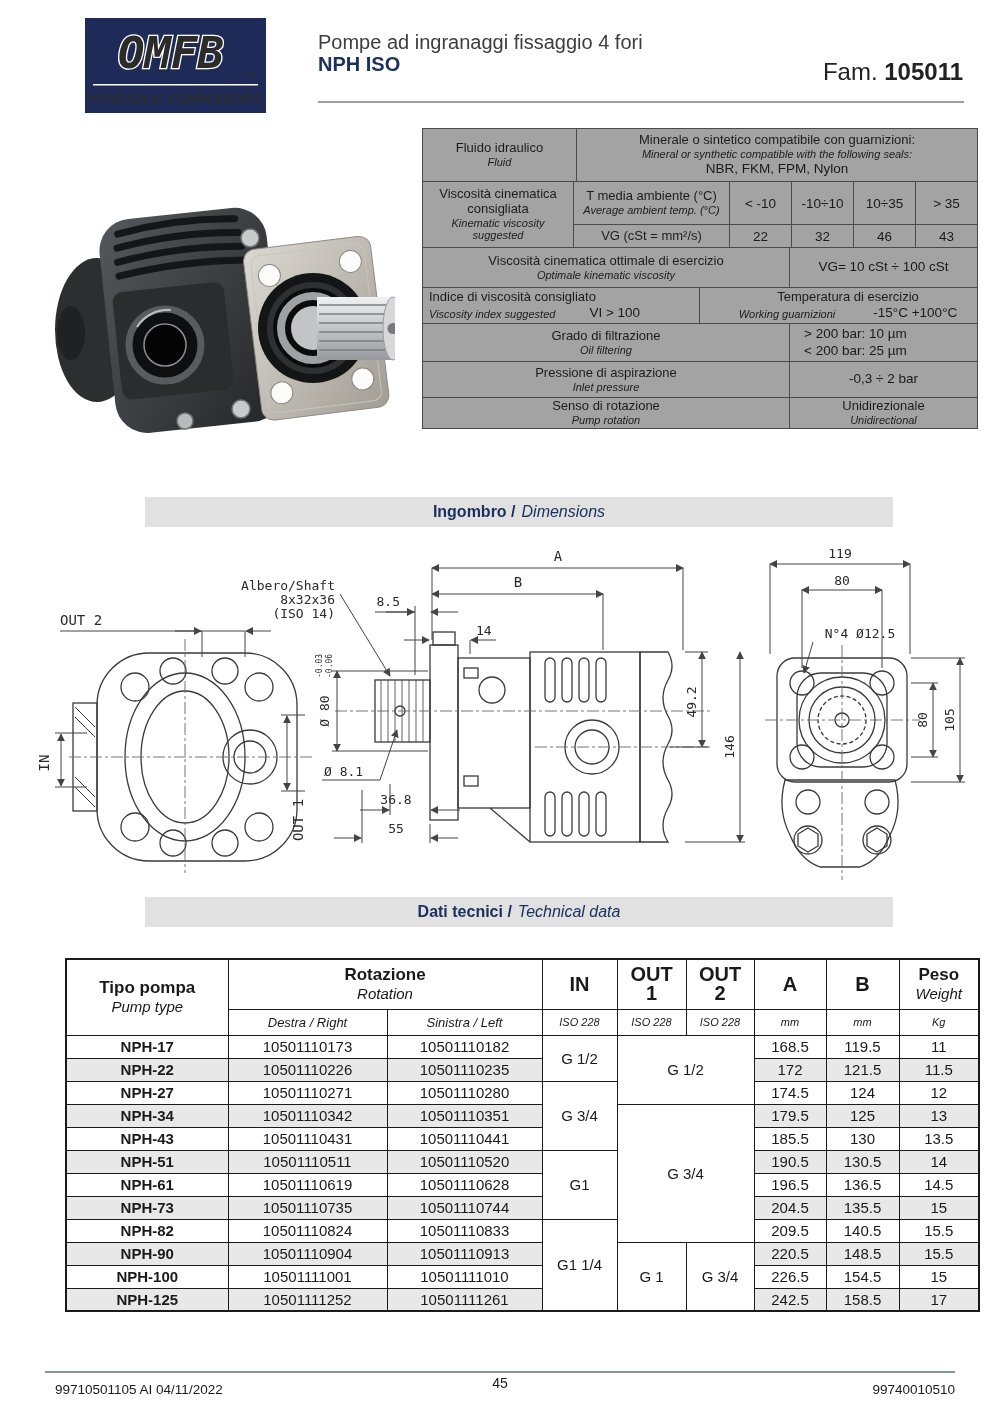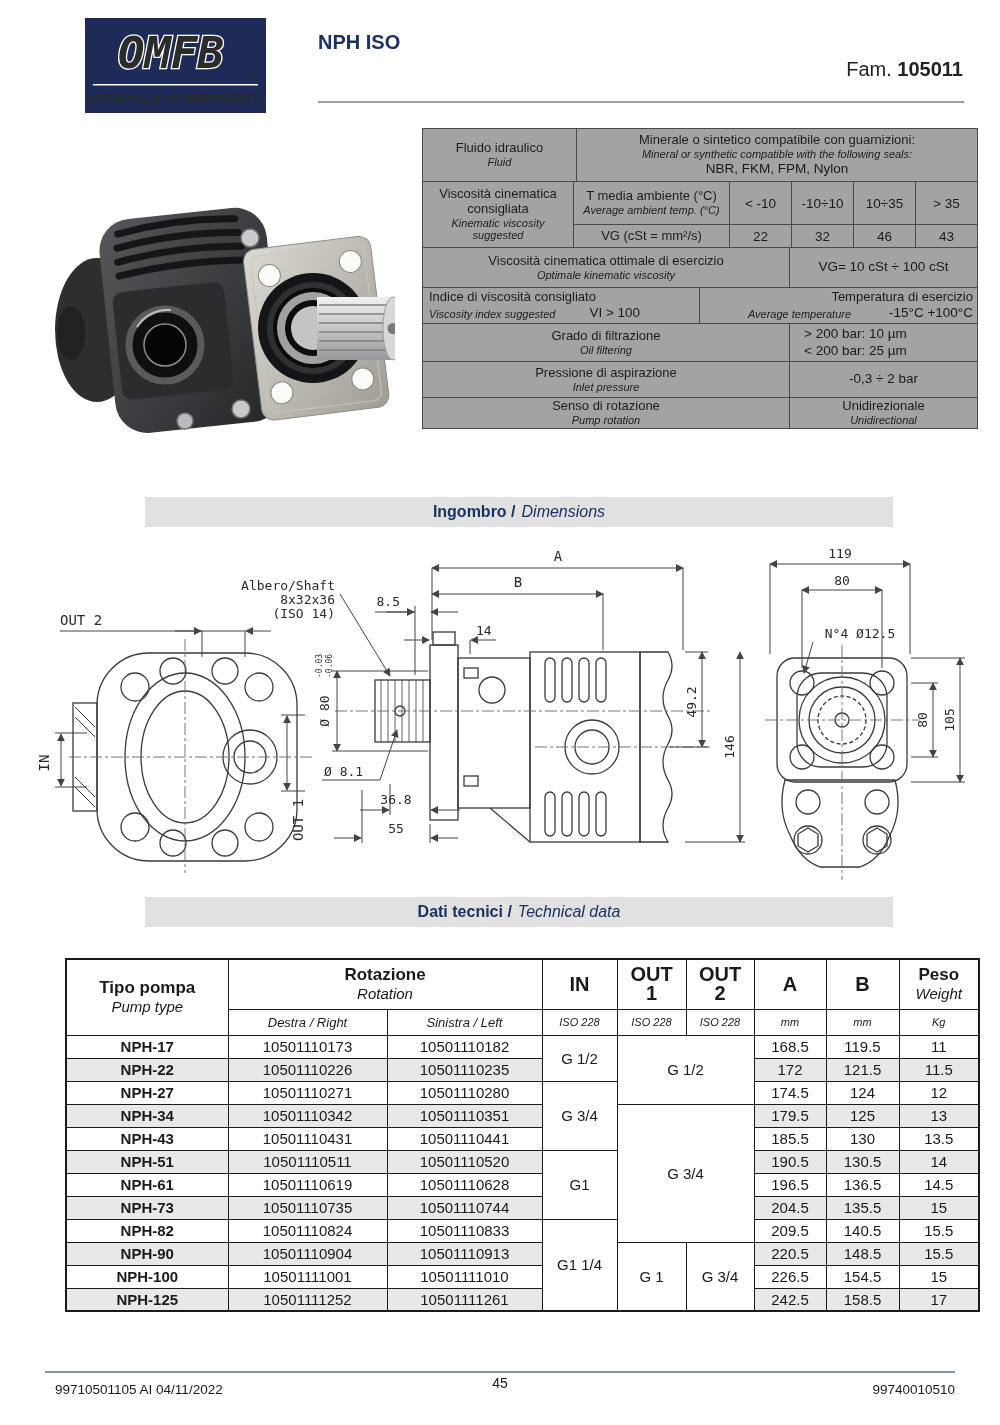--- a/index.html
+++ b/index.html
@@ -7,21 +7,21 @@
   body {
     position: relative; width:1000px; height:1425px; background:#fff;
     font-family:"Liberation Sans", sans-serif; color:#1a1a1a; overflow:hidden;
   }
   
   .logo { position:absolute; left:85px; top:18px; width:181px; height:68px; }
   .title-block { position:absolute; left:318px; top:31px; line-height:1.12; }
   .title-it { font-size:20px; color:#3d3d3d; }
   .title-en { font-size:19px; font-style:italic; color:#3d3d3d; }
   .title-series { font-size:20px; font-weight:bold; color:#1b3160; }
-  .fam { position:absolute; top:58px; right:37px; font-size:20px; color:#222; }
+  .fam { position:absolute; top:58px; right:37px; font-size:24px; color:#222; }
   .fam b { font-weight:bold; }
   .hrule { position:absolute; left:318px; top:101px; width:646px; height:2px; background:#9aa0a8; }
   
   .spec { position:absolute; left:422px; top:128px; width:556px; border:1.5px solid #4a4a4a; background:#a3a3a3; }
   .srow { display:flex; border-top:1px solid #4a4a4a; }
   .srow:first-child { border-top:none; }
   .scell { display:flex; flex-direction:column; justify-content:center; align-items:center; text-align:center; padding:1px 4px; }
   .bl { border-left:1px solid #4a4a4a; }
   .it { font-size:13px; line-height:1.15; color:#1c1c1c; }
   .en { font-size:11px; line-height:1.15; font-style:italic; color:#1c1c1c; }
@@ -66,20 +66,21 @@
   <svg width="181" height="95" viewBox="0 0 181 95">
     <rect x="0" y="0" width="181" height="95" fill="#1e2b58"></rect>
     <text x="86" y="50" text-anchor="middle" font-size="44" font-style="italic" font-weight="bold" fill="#1e2b58" stroke="#ffffff" stroke-width="2.6" paint-order="stroke">OMFB</text>
     <text x="163" y="60" font-size="10" fill="#ffffff">®</text>
     <rect x="8" y="66" width="165" height="1.5" fill="#ffffff"></rect>
     <text x="90" y="85" text-anchor="middle" font-size="13" font-style="italic" font-weight="bold" fill="#ffffff" style="font-family:'Liberation Sans',sans-serif">HYDRAULIC COMPONENTS</text>
   </svg>
 </div>
 
 <div class="title-block">
+  <div class="title-it">Pompe ad ingranaggi fissaggio 4 fori</div>
   <div class="title-series">NPH ISO</div>
 </div>
 
 <div class="fam">
   <span>Fam.</span>
   <b>105011</b>
 </div>
 <div class="hrule"></div>
 
 <svg style="position:absolute;left:45px;top:165px" width="350" height="295" viewBox="0 0 350 295">
@@ -191,24 +192,24 @@
     </div>
   </div>
   <div class="srow" style="height:36px">
     <div class="scell" style="width:276px; align-items:flex-start; text-align:left; padding-left:6px">
       <div class="it">Indice di viscosità consigliato</div>
       <div class="vi-row">
         <span class="en">Viscosity index suggested</span>
         <span class="val" style="padding-left:26px">VI &gt; 100</span>
       </div>
     </div>
-    <div class="scell bl" style="flex:1; align-items:flex-end; text-align:left; padding-left:23px">
+    <div class="scell bl" style="flex:1; align-items:center; text-align:left; padding-left:23px">
       <div class="it">Temperatura di esercizio</div>
       <div class="vi-row">
-        <span class="en">Average temperature</span>
+        <span class="en">Working guarnizioni</span>
         <span class="val" style="padding-left:30px">-15°C +100°C</span>
       </div>
     </div>
   </div>
   <div class="srow" style="height:38px">
     <div class="scell" style="width:366px">
       <div class="it">Grado di filtrazione</div>
       <div class="en">Oil filtering</div>
     </div>
     <div class="scell bl" style="flex:1; align-items:flex-start; padding-left:14px; text-align:left">

